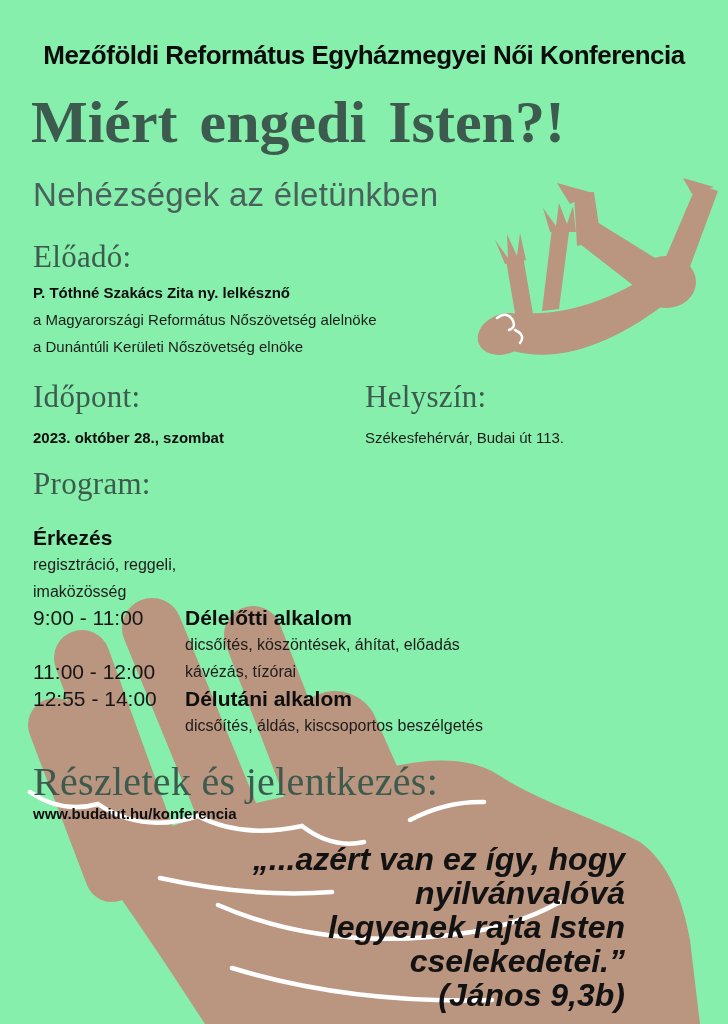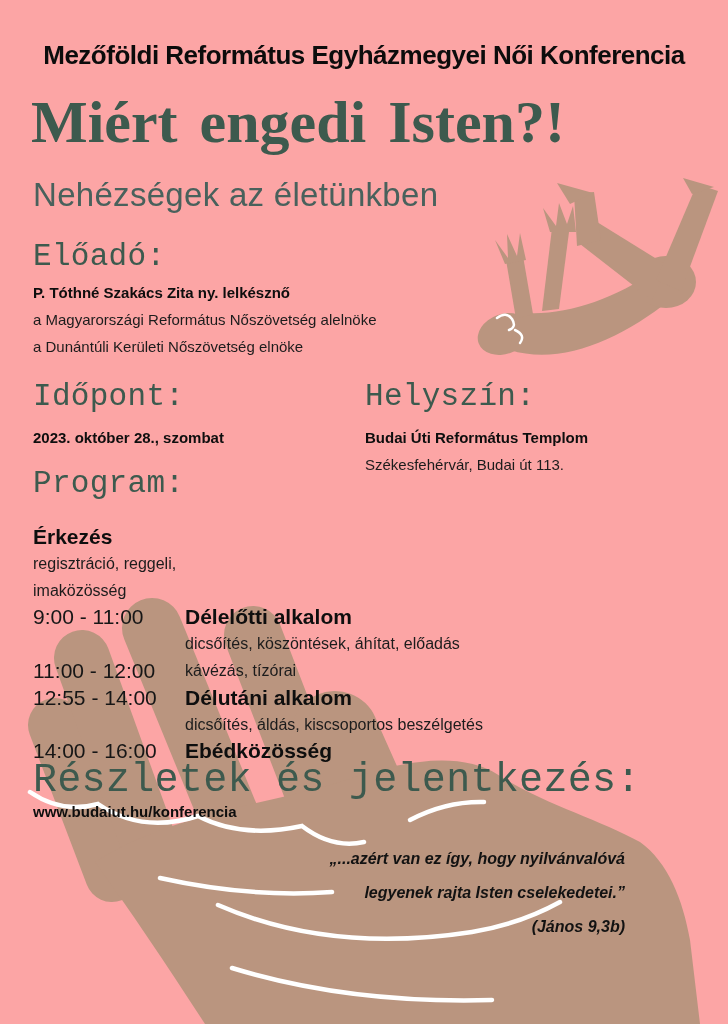--- a/index.html
+++ b/index.html
@@ -1,38 +1,38 @@
 <!DOCTYPE html>
 <html><head>
 <meta charset="utf-8">
 <style>
   html,body{margin:0;padding:0;background:#ffffff;}
   .poster{
     position:relative;width:728px;height:1024px;overflow:hidden;
-    background:#fca5a5;
+    background:#86efac;
     font-family:"Liberation Sans",sans-serif;color:#111;
   }
   .layer-art{position:absolute;inset:0;z-index:1;}
   .layer-text{position:absolute;inset:0;z-index:2;}
 
   .kicker{
     position:absolute;top:40px;left:0;width:728px;text-align:center;
     font-size:26px;font-weight:700;letter-spacing:-0.5px;color:#0c0c0c;
   }
   .title{
     position:absolute;top:88px;left:31px;width:690px;
     font-family:"Liberation Serif",serif;font-weight:700;
     font-size:60px;letter-spacing:0;word-spacing:7px;color:#3d5a4e;
   }
   .subtitle{
     position:absolute;top:176px;left:33px;
     font-size:33px;color:#49615c;letter-spacing:0.3px;
   }
   .gh{ 
-    font-family:Liberation Mono, monospace;font-weight:400;
+    font-family:Liberation Serif, serif;font-weight:400;
     font-size:31px;color:#3d5a4e;letter-spacing:0.3px;
   }
   .b21{font-size:15px;font-weight:700;color:#0e0e0e;}
   .r21{font-size:15px;font-weight:400;color:#1c1c1c;}
 
   .speaker{position:absolute;top:243px;left:33px;line-height:27px;}
   .speaker .gh{display:block;margin-bottom:9px;}
   .when{position:absolute;top:383px;left:33px;line-height:27px;}
   .when .gh,.where .gh{display:block;margin-bottom:14px;}
   .where{position:absolute;top:383px;left:365px;line-height:27px;}
@@ -42,21 +42,21 @@
   .prow{display:grid;grid-template-columns:152px auto;line-height:26.8px;}
   .ptime{font-size:21px;color:#161616;}
   .ptitle{font-size:21px;font-weight:700;color:#0e0e0e;}
   .pdetail{font-size:16px;color:#1c1c1c;}
 
   .registration{position:absolute;top:758px;left:33px;}
   .registration .gh{display:block;font-size:40px;margin-bottom:0;}
 
   .quote{
     position:absolute;top:842px;right:103px;width:470px;text-align:right;
-    font-size:16px;font-weight:700;font-style:italic;color:#121212;line-height:34px;
+    font-size:32px;font-weight:700;font-style:italic;color:#121212;line-height:34px;
   }
 
   svg{display:block;}
 </style>
 </head>
 <body>
 
 <div class="poster">
 
   <div class="layer-art">
@@ -123,21 +123,20 @@
       <div class="r21">a Dunántúli Kerületi Nőszövetség elnöke</div>
     </div>
 
     <div class="when">
       <span class="gh">Időpont:</span>
       <div class="b21">2023. október 28., szombat</div>
     </div>
 
     <div class="where">
       <span class="gh">Helyszín:</span>
-      <div class="b21">Budai Úti Református Templom</div>
       <div class="r21">Székesfehérvár, Budai út 113.</div>
     </div>
 
     <div class="program">
       <span class="gh">Program:</span>
 
       <div class="prow">
         <div>
           <div class="ptitle">Érkezés</div>
           <div class="pdetail">regisztráció, reggeli, imaközösség</div>
@@ -160,26 +159,20 @@
       </div>
 
       <div class="prow">
         <div class="ptime">12:55 - 14:00</div>
         <div>
           <div class="ptitle">Délutáni alkalom</div>
           <div class="pdetail">dicsőítés, áldás, kiscsoportos beszélgetés</div>
         </div>
       </div>
 
-      <div class="prow">
-        <div class="ptime">14:00 - 16:00</div>
-        <div>
-          <div class="ptitle">Ebédközösség</div>
-        </div>
-      </div>
     </div>
 
     <div class="registration">
       <span class="gh">Részletek és jelentkezés:</span>
       <div class="b21">www.budaiut.hu/konferencia</div>
     </div>
 
     <div class="quote">
       <div>„...azért van ez így, hogy nyilvánvalóvá</div>
       <div>legyenek rajta Isten cselekedetei.”</div>

